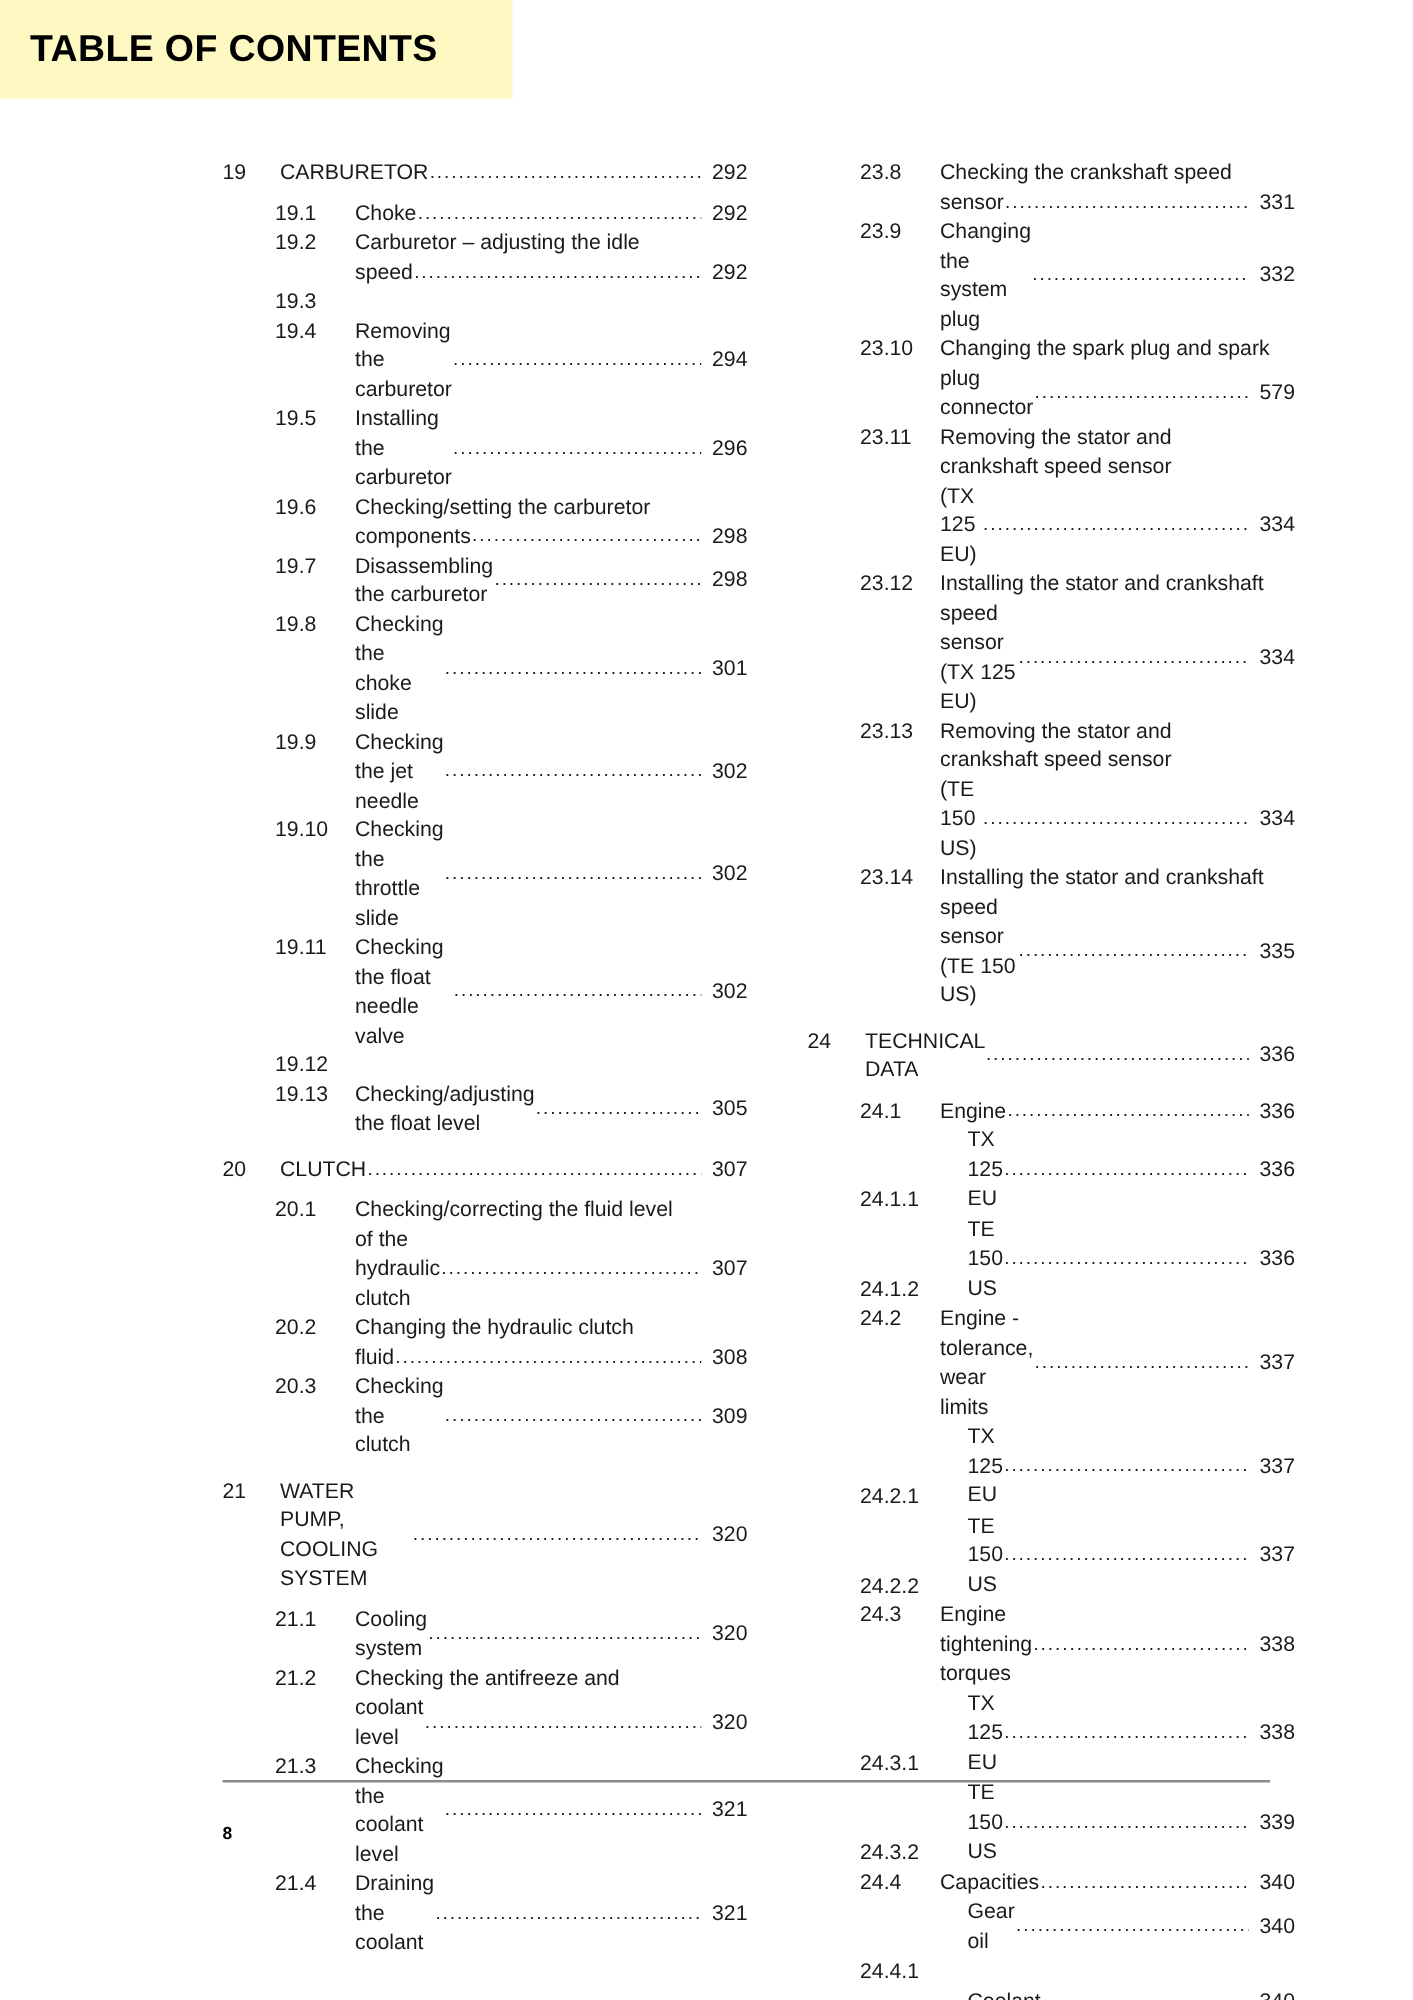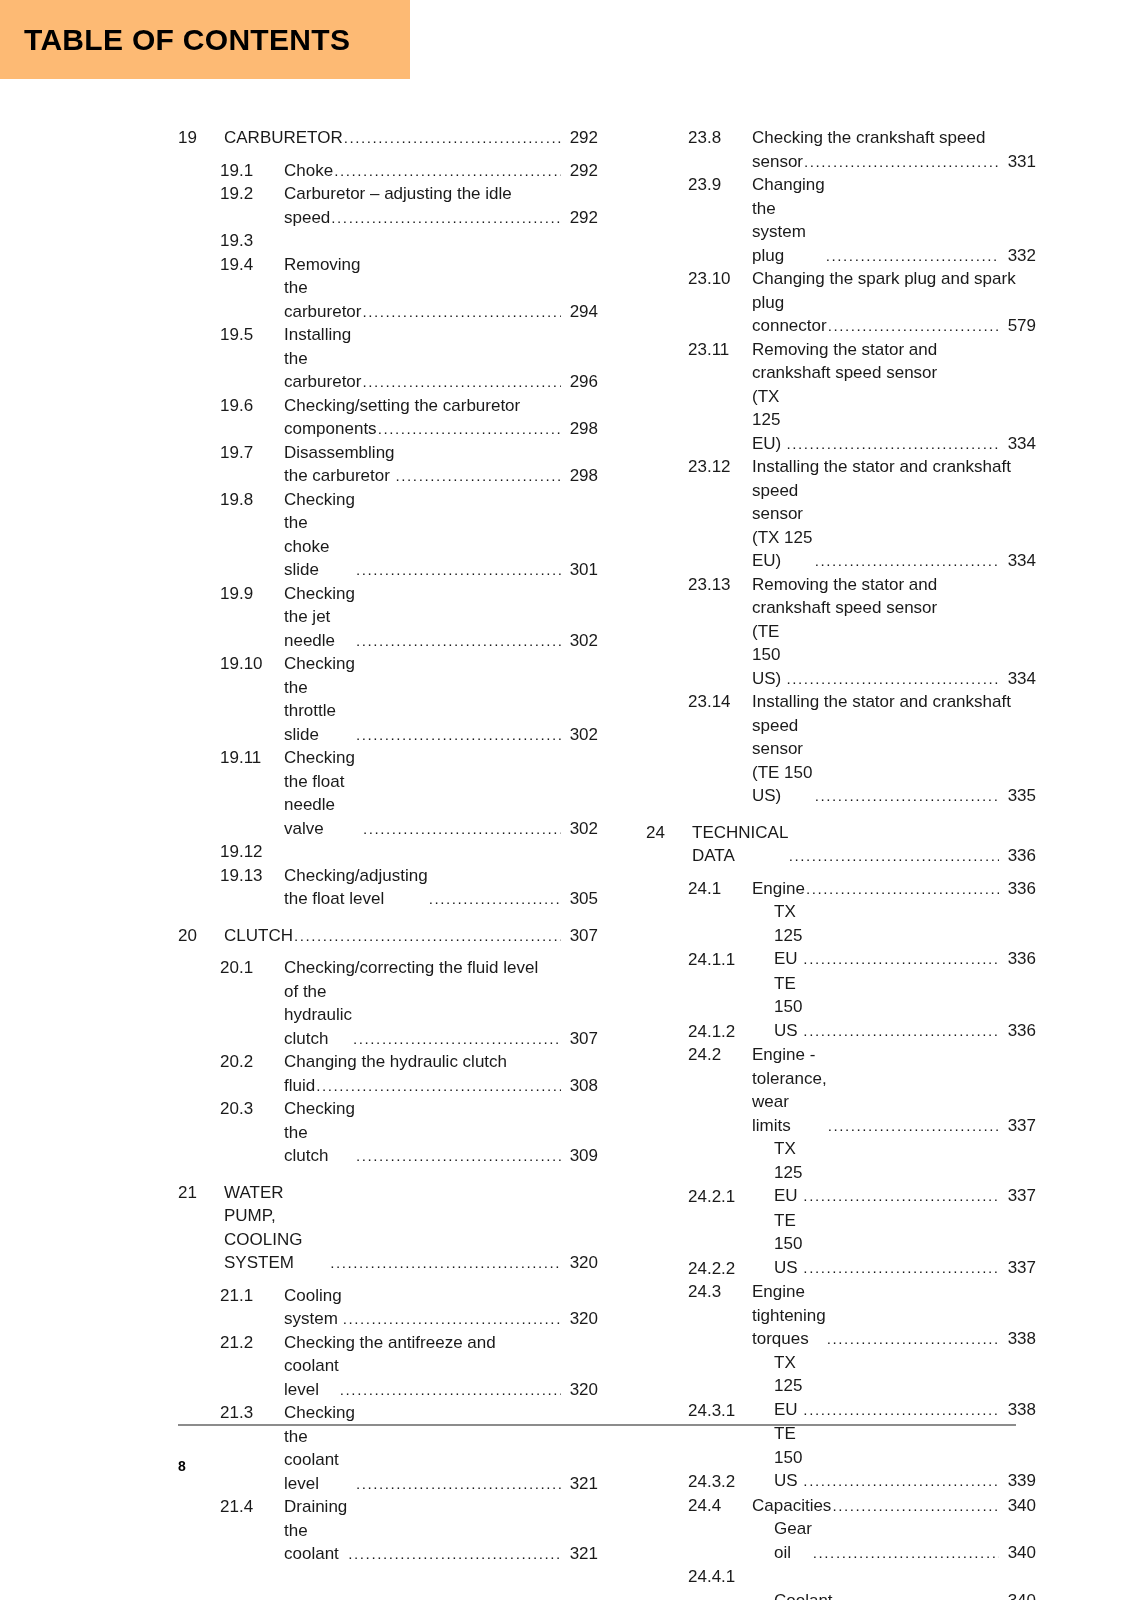--- a/index.html
+++ b/index.html
@@ -16,21 +16,21 @@
     overflow: hidden;
   }
 
   
   .header-banner {
     position: absolute;
     left: 0;
     top: 0;
     width: 410px;
     height: 79px;
-    background: #fdba74;
+    background: #fef9c3;
     display: flex;
     align-items: center;
   }
   .header-title {
     font-size: 30px;
     font-weight: bold;
     letter-spacing: 0.3px;
     color: #000000;
     padding-left: 24px;
   }
@@ -84,21 +84,21 @@
 
   .entry {
     flex: 1 1 auto;
     min-width: 0;
   }
   .level-3 > .entry { padding-left: 22px; }
 
   
   .eline {
     display: flex;
-    align-items: flex-end;
+    align-items: center;
     width: 100%;
   }
   .etext {
     flex: 0 1 auto;
     white-space: pre-wrap;
   }
   .leader {
     flex: 1 1 auto;
     min-width: 6px;
     overflow: hidden;

